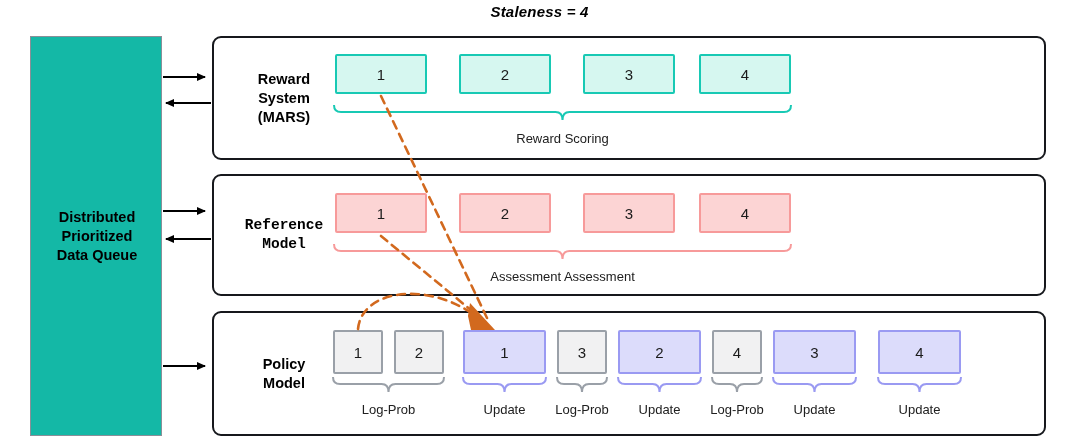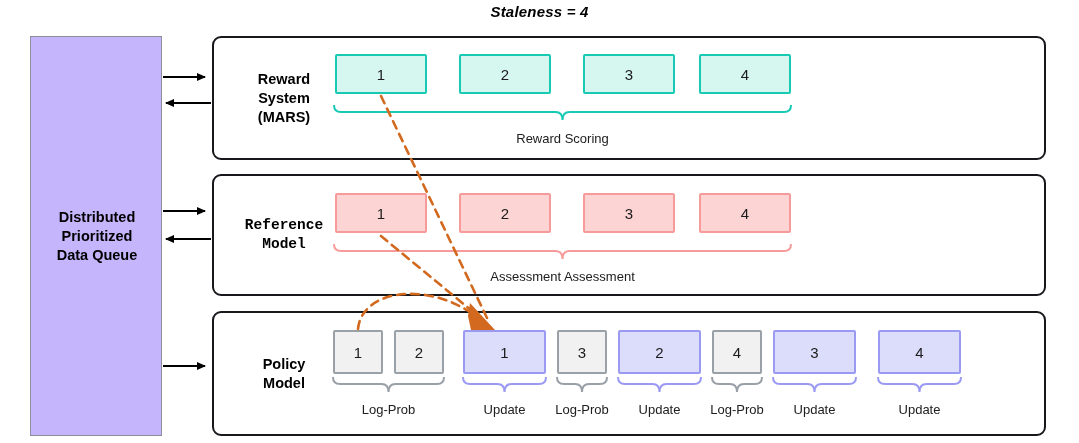--- a/index.html
+++ b/index.html
@@ -11,21 +11,21 @@
   
   .title{
     position:absolute;left:0;top:3px;width:1079px;text-align:center;
     font-size:15px;font-weight:bold;font-style:italic;color:#000;
     letter-spacing:.2px;
   }
 
   
   .queue{
     position:absolute;left:30px;top:36px;width:132px;height:400px;
-    background:#c4b5fd;border:1.6px solid #8a8f98;box-sizing:border-box;
+    background:#14b8a6;border:1.6px solid #8a8f98;box-sizing:border-box;
   }
   .queue-label{
     position:absolute;left:0;top:50%;transform:translateY(-50%);
     width:132px;text-align:center;line-height:19px;
     font-size:14.5px;font-weight:bold;color:#000;
   }
 
   
   .row{
     position:absolute;left:212px;width:834px;

